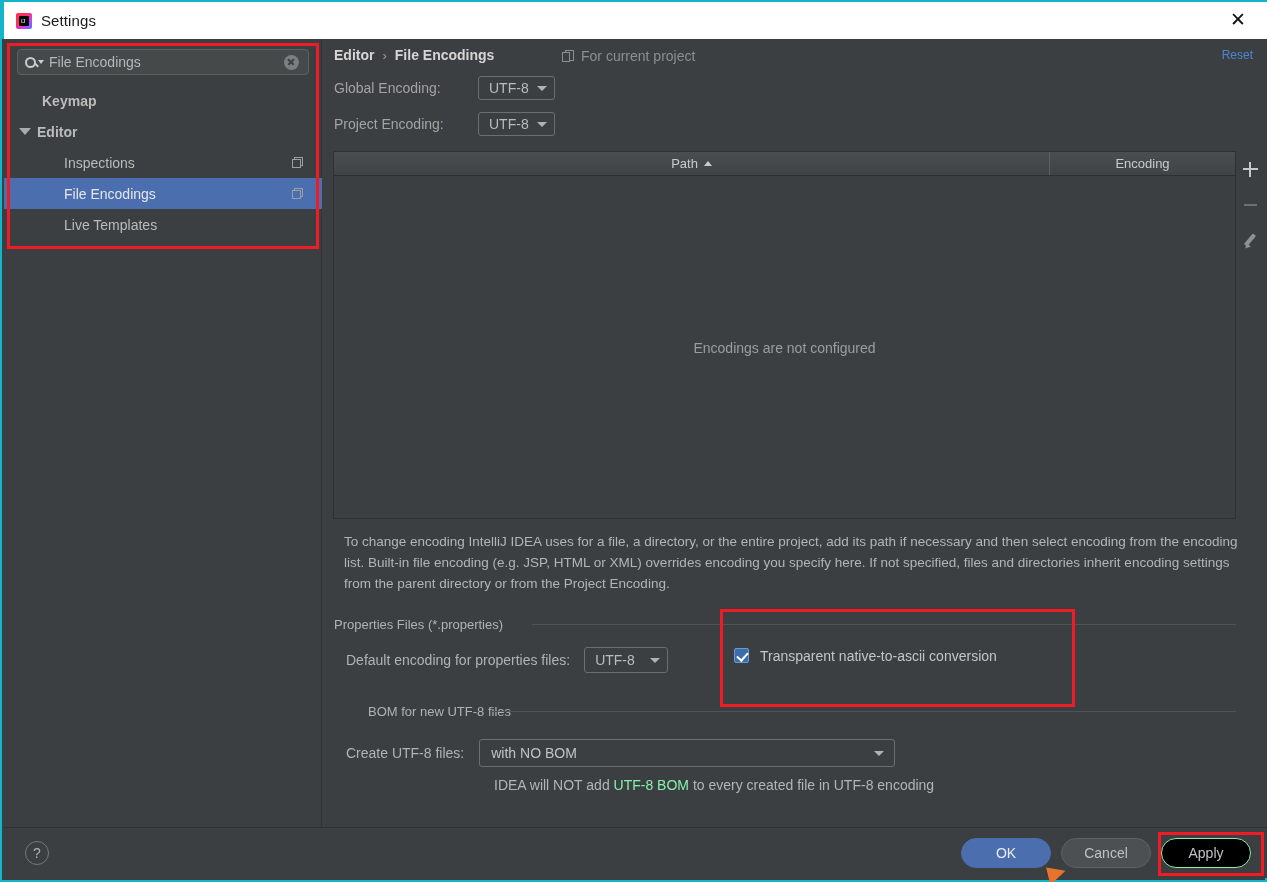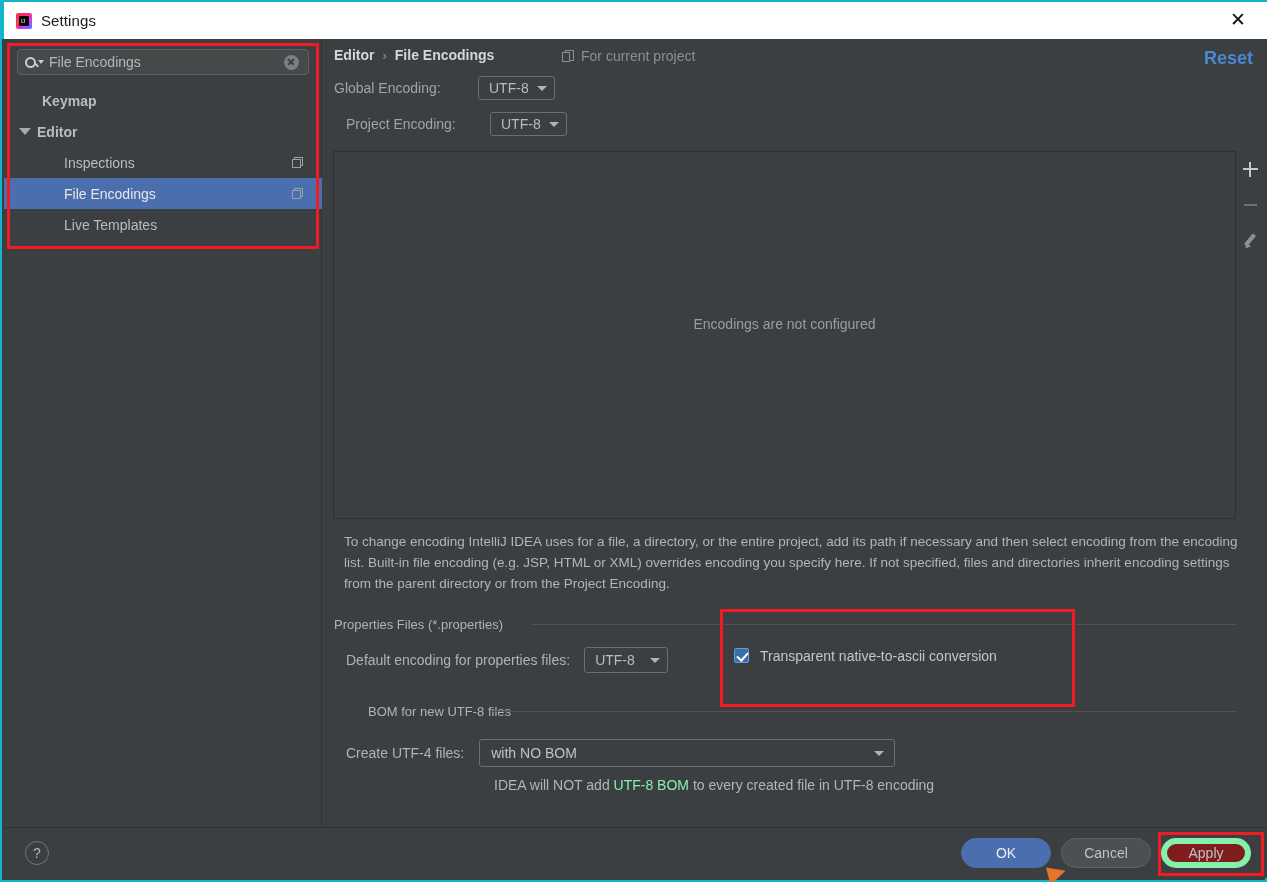--- a/index.html
+++ b/index.html
@@ -125,22 +125,22 @@
   #bc-2 { color: #d6d6d6; font-weight: bold; }
   #for-project {
     position: absolute; left: 240px; top: 9px; display: flex; align-items: center;
     font-size: 14px; color: #8c8f91;
   }
   .proj-ico { width: 12px; height: 12px; position: relative; margin-right: 7px; }
   .proj-ico .o { position:absolute; left:3px; top:0; width:9px; height:11px; border:1px solid #8c8f91; }
   .proj-ico .i { position:absolute; left:0; top:2px; width:8px; height:10px; border:1px solid #8c8f91;
         background:#3c3f41; }
   #reset-link {
-    position: absolute; right: 14px; top: 9px; font-size: 18px; color: #4a88d4;
-    font-weight: bold; cursor: pointer;
+    position: absolute; right: 14px; top: 9px; font-size: 12px; color: #4a88d4;
+    font-weight: normal; cursor: pointer;
   }
 
   
   .enc-row { position: absolute; display: flex; align-items: center; }
   .enc-label { font-size: 14px; color: #a3a3a3; width: 144px; }
   .combo-sm {
     height: 24px; min-width: 76px; background: #3c3f41; border: 1px solid #6b6f71;
     border-radius: 3px; display: flex; align-items: center; justify-content: space-between;
     padding: 0 7px 0 10px; color: #b9bcbe; font-size: 14px; cursor: pointer;
   }
@@ -222,21 +222,21 @@
     margin-left: 21px; color: #b0b3b5; font-size: 14px;
     display: flex; align-items: center; justify-content: center; cursor: pointer;
   }
   #btns { margin-left: auto; margin-right: 16px; display: flex; align-items: center; gap: 10px; }
   .dlg-btn {
     min-width: 90px; height: 30px; border-radius: 15px; font-size: 14px;
     display: flex; align-items: center; justify-content: center; cursor: pointer;
   }
   #ok-btn { background: #4b6eaf; border: 1px solid #4b6eaf; color: #e9ecee; }
   #cancel-btn { background: #4c5052; border: 1px solid #5e6264; color: #bfc2c4; }
-  #apply-btn { background: #7f1d1d; border: 6px solid #86efac; color: #bfc2c4; }
+  #apply-btn { background: #000000; border: 1px solid #86efac; color: #bfc2c4; }
 
   
   #orange-arrow {
     position: absolute; left: 1046px; bottom: -3px; width: 0; height: 0;
     border-left: 18px solid #e8732a; border-bottom: 10px solid transparent;
     border-top: 8px solid transparent;
     transform: rotate(-14deg); z-index: 40;
   }
 </style>
 </head>
@@ -322,29 +322,38 @@
       <div id="reset-link">Reset</div>
 
       <div class="enc-row" style="left:12px; top:37px;">
         <span class="enc-label">Global Encoding:</span>
         <div class="combo-sm">
           <span>UTF-8</span>
           <span class="caret"></span>
         </div>
       </div>
 
-      <div class="enc-row" style="left:24px; top:73px;">
+      <div class="enc-row" style="left:12px; top:73px;">
         <span class="enc-label">Project Encoding:</span>
         <div class="combo-sm">
           <span>UTF-8</span>
           <span class="caret"></span>
         </div>
       </div>
 
       <div id="table-area">
+        <div id="table-head">
+          <div class="th" id="th-path">
+            <span>Path</span>
+            <span class="sort-arrow"></span>
+          </div>
+          <div class="th" id="th-enc">
+            <span>Encoding</span>
+          </div>
+        </div>
         <div id="table-empty">Encodings are not configured</div>
       </div>
 
       <div id="table-tools">
         <div class="tool-btn">
             <span class="plus"></span>
           </div>
         <div class="tool-btn">
             <span class="minus"></span>
           </div>
@@ -368,21 +377,21 @@
 
       <div id="chk-row">
         <span class="chkbox"></span>
         <span id="chk-label">Transparent native-to-ascii conversion</span>
       </div>
 
       <div class="group-title" style="left:12px; top:665px;margin-left:34px;">BOM for new UTF-8 files</div>
       <div class="group-rule" style="left:168px; top:672px; width:746px;"></div>
 
       <div id="bom-row">
-        <span id="bom-label">Create UTF-4 files:</span>
+        <span id="bom-label">Create UTF-8 files:</span>
         <div id="bom-combo">
           <span>with NO BOM</span>
           <span class="caret"></span>
         </div>
       </div>
 
       <div id="bom-note">
         <span>IDEA will NOT add </span><span class="lnk">UTF-8 BOM</span><span> to every created file in UTF-8 encoding</span>
       </div>
 

